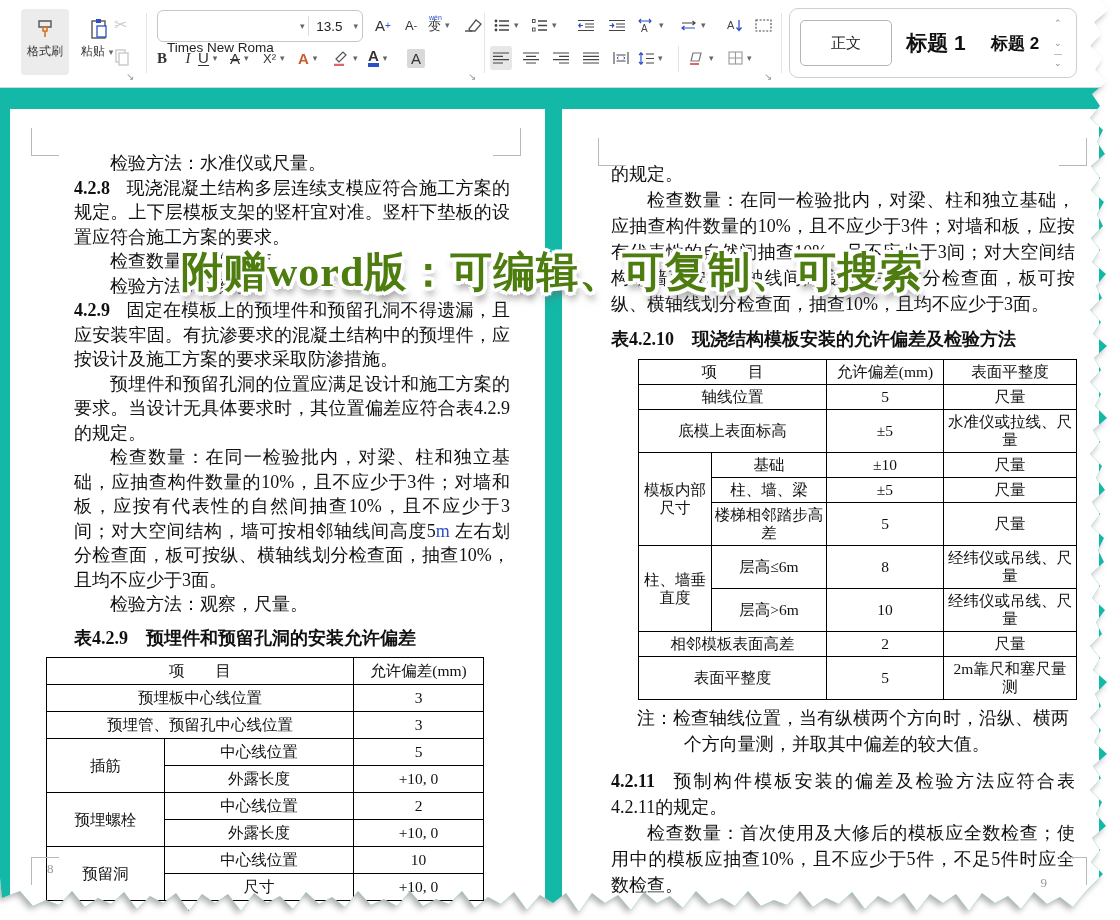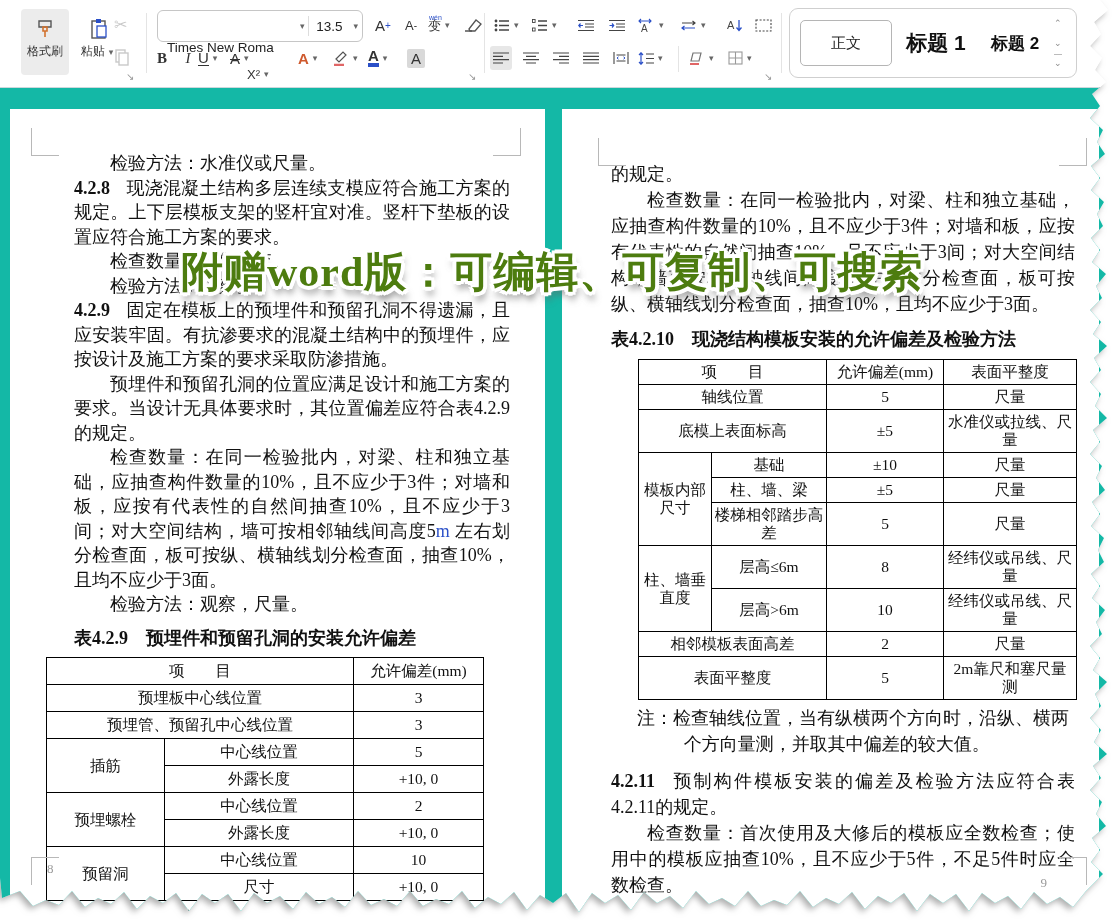--- a/index.html
+++ b/index.html
@@ -144,21 +144,21 @@
             <span>I</span>
           </div>
       <div class="tbtn row2" style="left:198px;">
             <span class="ulab">U</span>
             <span class="caret">▾</span>
           </div>
       <div class="tbtn row2" style="left:230px;">
             <span class="strik">A</span>
             <span class="caret">▾</span>
           </div>
-      <div class="tbtn row2" style="left:247px;font-size:13px;margin-top:16px;">
+      <div class="tbtn row2" style="left:263px;font-size:13px;">
             <span>X²</span>
             <span class="caret">▾</span>
           </div>
       <div class="tbtn row2" style="left:298px;">
             <span class="fx">A</span>
             <span class="caret">▾</span>
           </div>
       <div class="tbtn row2" style="left:332px;">
         <svg width="17" height="16" viewBox="0 0 17 16">
           <path d="M4 9 L11 2 L14 5 L7 12 Z" fill="#fff" stroke="#555" stroke-width="1.2"></path>

